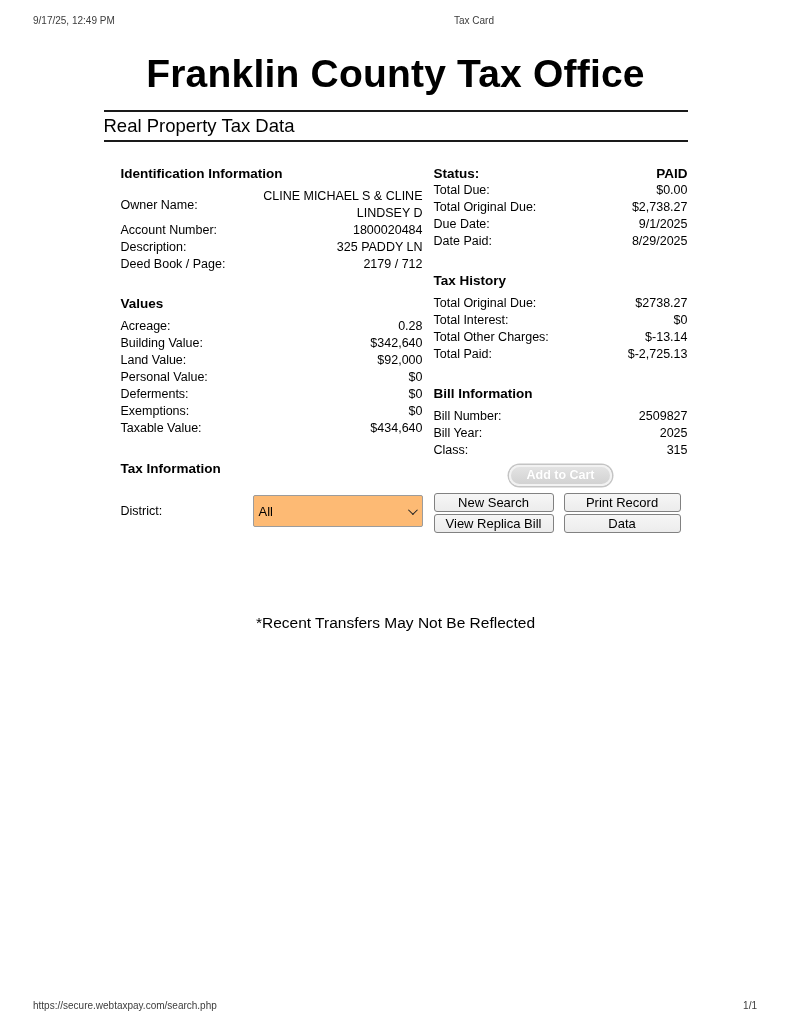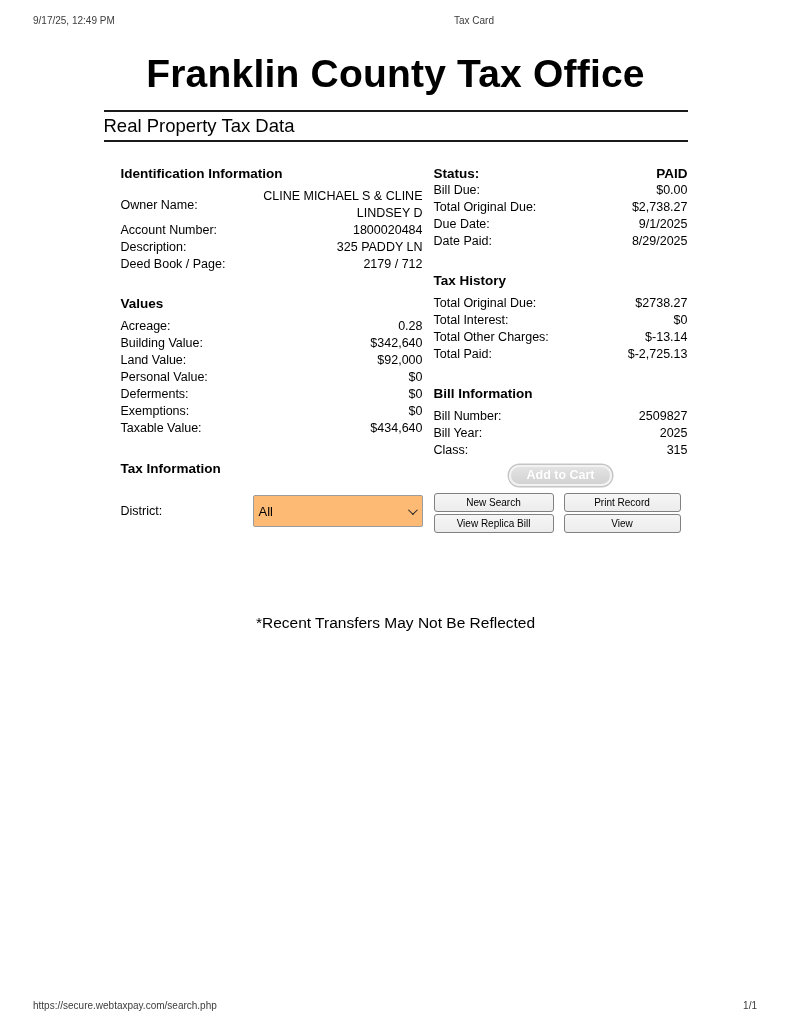--- a/index.html
+++ b/index.html
@@ -115,21 +115,21 @@
   }
   .btn-grid {
     margin-top: 7px;
     display: grid;
     grid-template-columns: 120px 117px;
     column-gap: 10px;
     row-gap: 2px;
   }
   .std-btn {
     font-family: "Liberation Sans", sans-serif;
-    font-size: 10px;
+    font-size: 13px;
     height: 19px;
     line-height: 15px;
     color: #000;
     background: linear-gradient(#f6f6f6, #ececec);
     border: 1.5px solid #818181;
     border-radius: 3px;
     cursor: pointer;
     padding: 0;
   }
 
@@ -222,21 +222,21 @@
         </div>
       </div>
 
       <div class="col-right">
 
         <div class="row status-row">
           <span class="label">Status:</span>
           <span class="value">PAID</span>
         </div>
         <div class="row">
-          <span class="label">Bill Due:</span>
+          <span class="label">Total Due:</span>
           <span class="value">$0.00</span>
         </div>
         <div class="row">
           <span class="label">Total Original Due:</span>
           <span class="value">$2,738.27</span>
         </div>
         <div class="row">
           <span class="label">Due Date:</span>
           <span class="value">9/1/2025</span>
         </div>
@@ -280,21 +280,21 @@
         </div>
 
         <div class="cart-wrap">
           <span class="cart-btn">Add to Cart</span>
         </div>
 
         <div class="btn-grid">
           <button class="std-btn">New Search</button>
           <button class="std-btn">Print Record</button>
           <button class="std-btn">View Replica Bill</button>
-          <button class="std-btn">View</button>
+          <button class="std-btn">Data</button>
         </div>
       </div>
 
     </div>
 
     <div class="disclaimer">*Recent Transfers May Not Be Reflected</div>
   </div>
 
   <div class="print-meta pf-url">https://secure.webtaxpay.com/search.php</div>
   <div class="print-meta pf-page">1/1</div>

